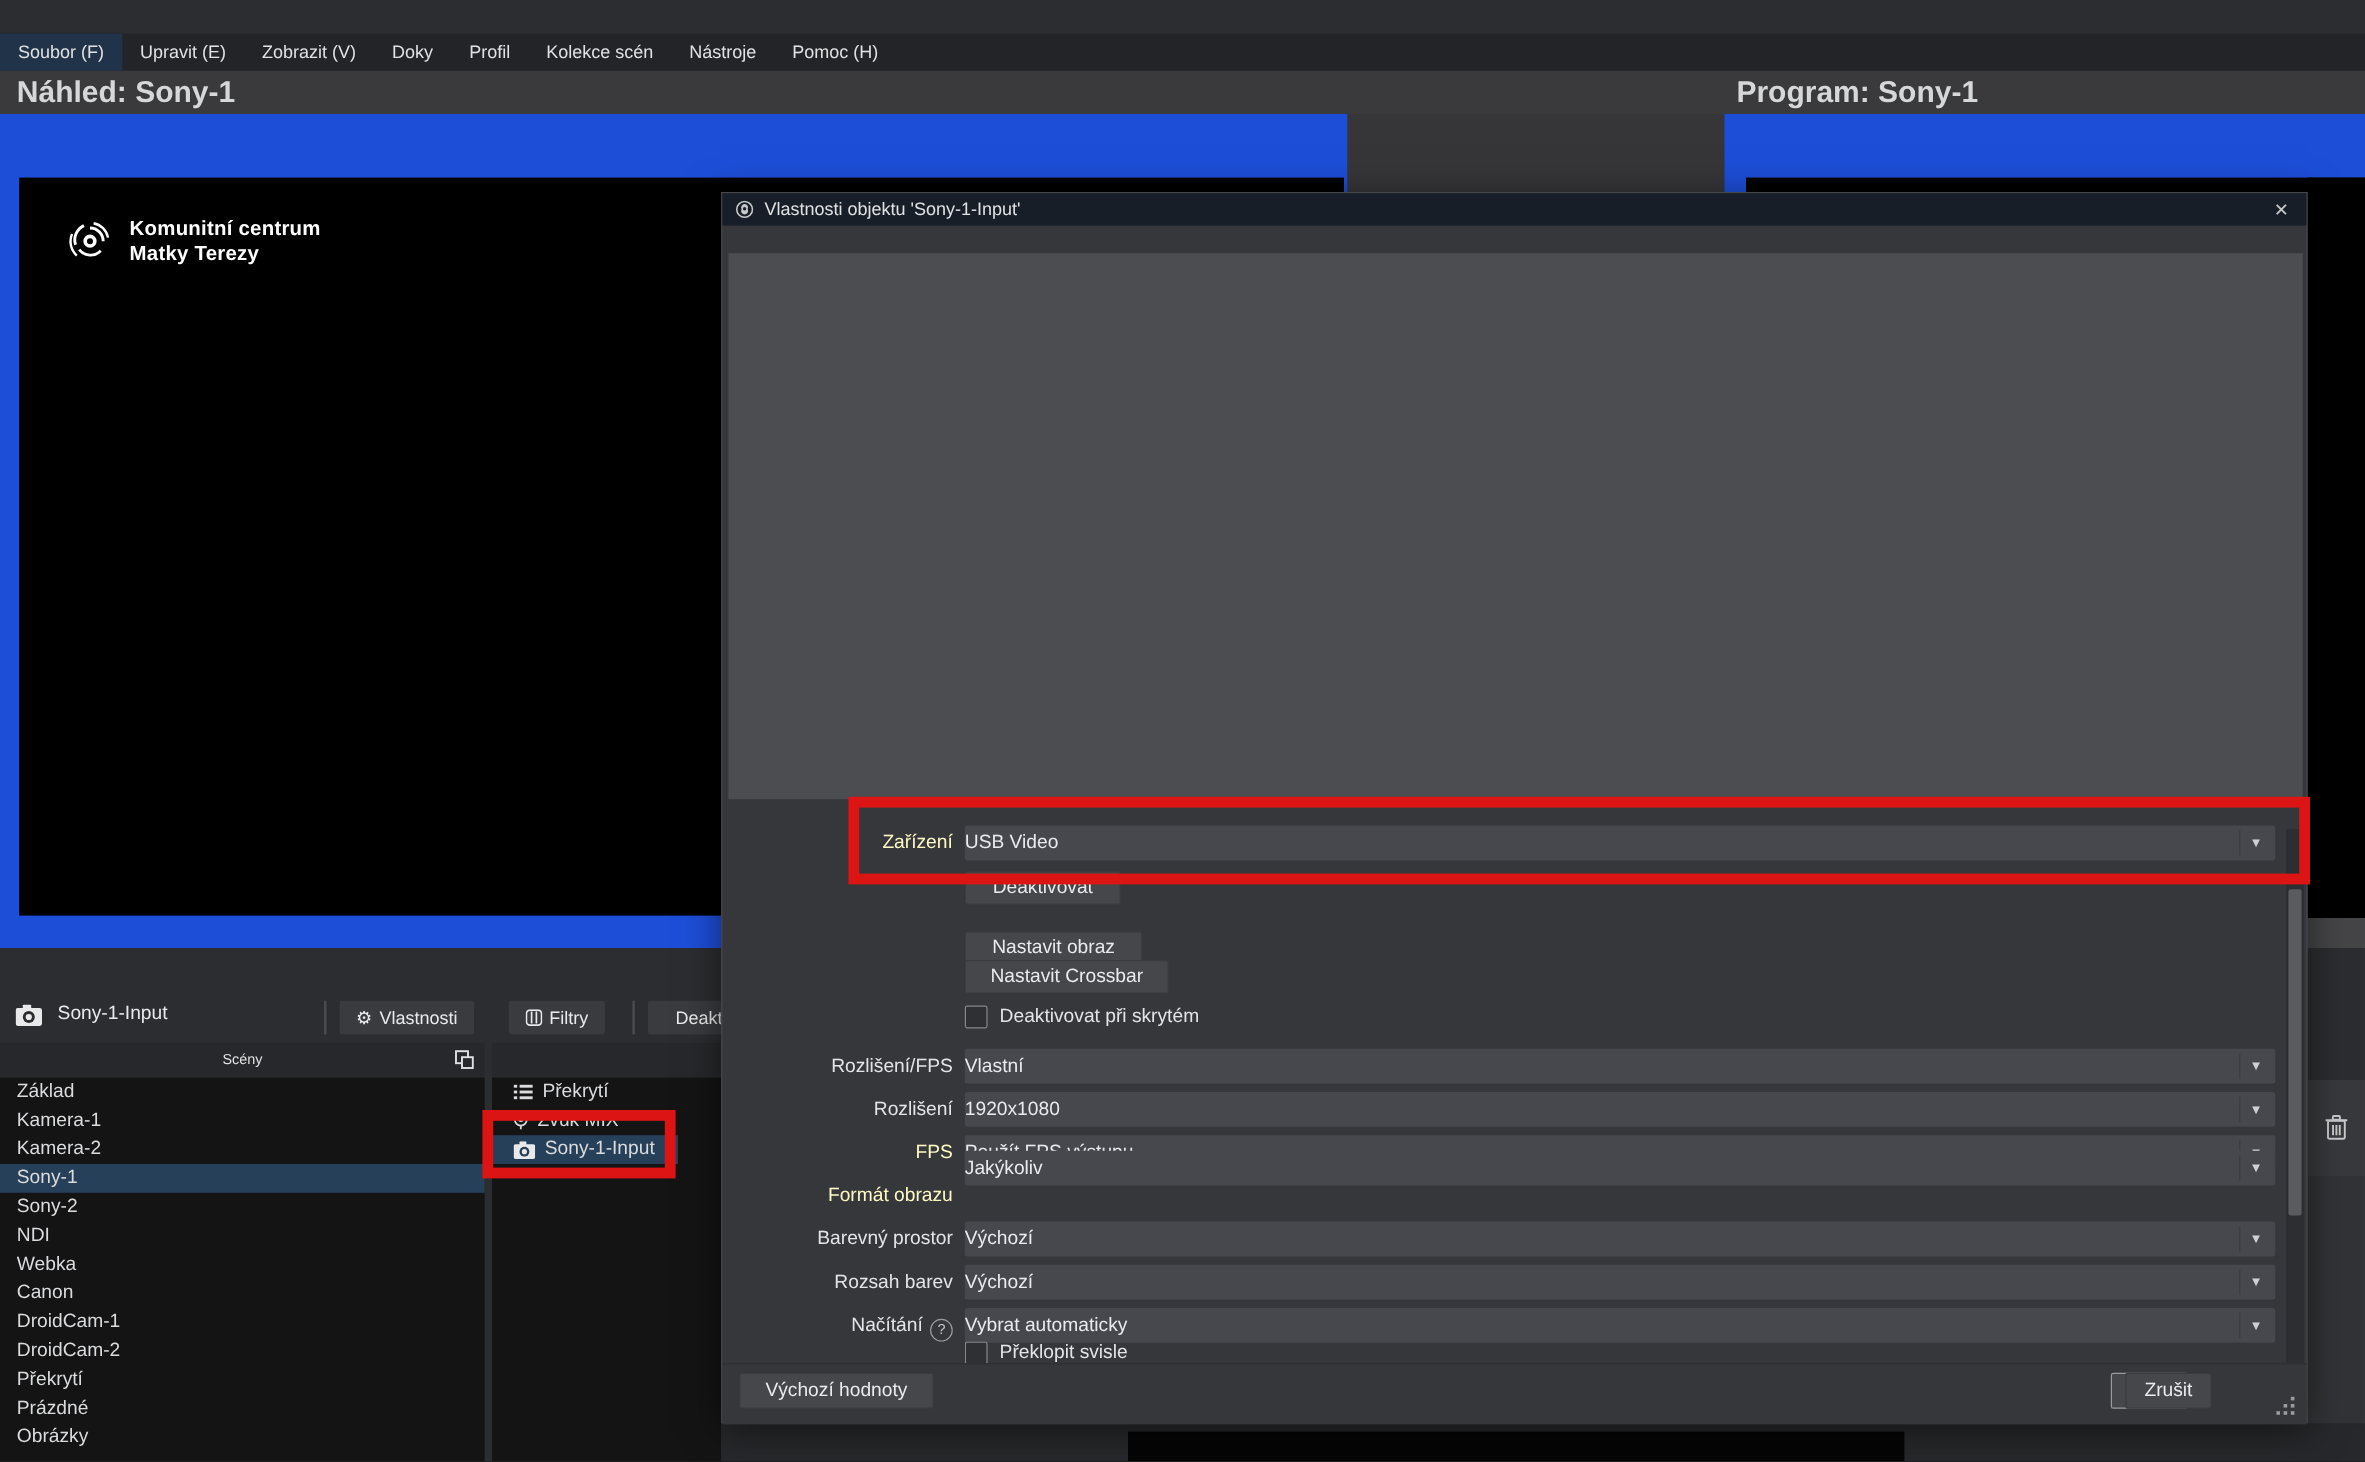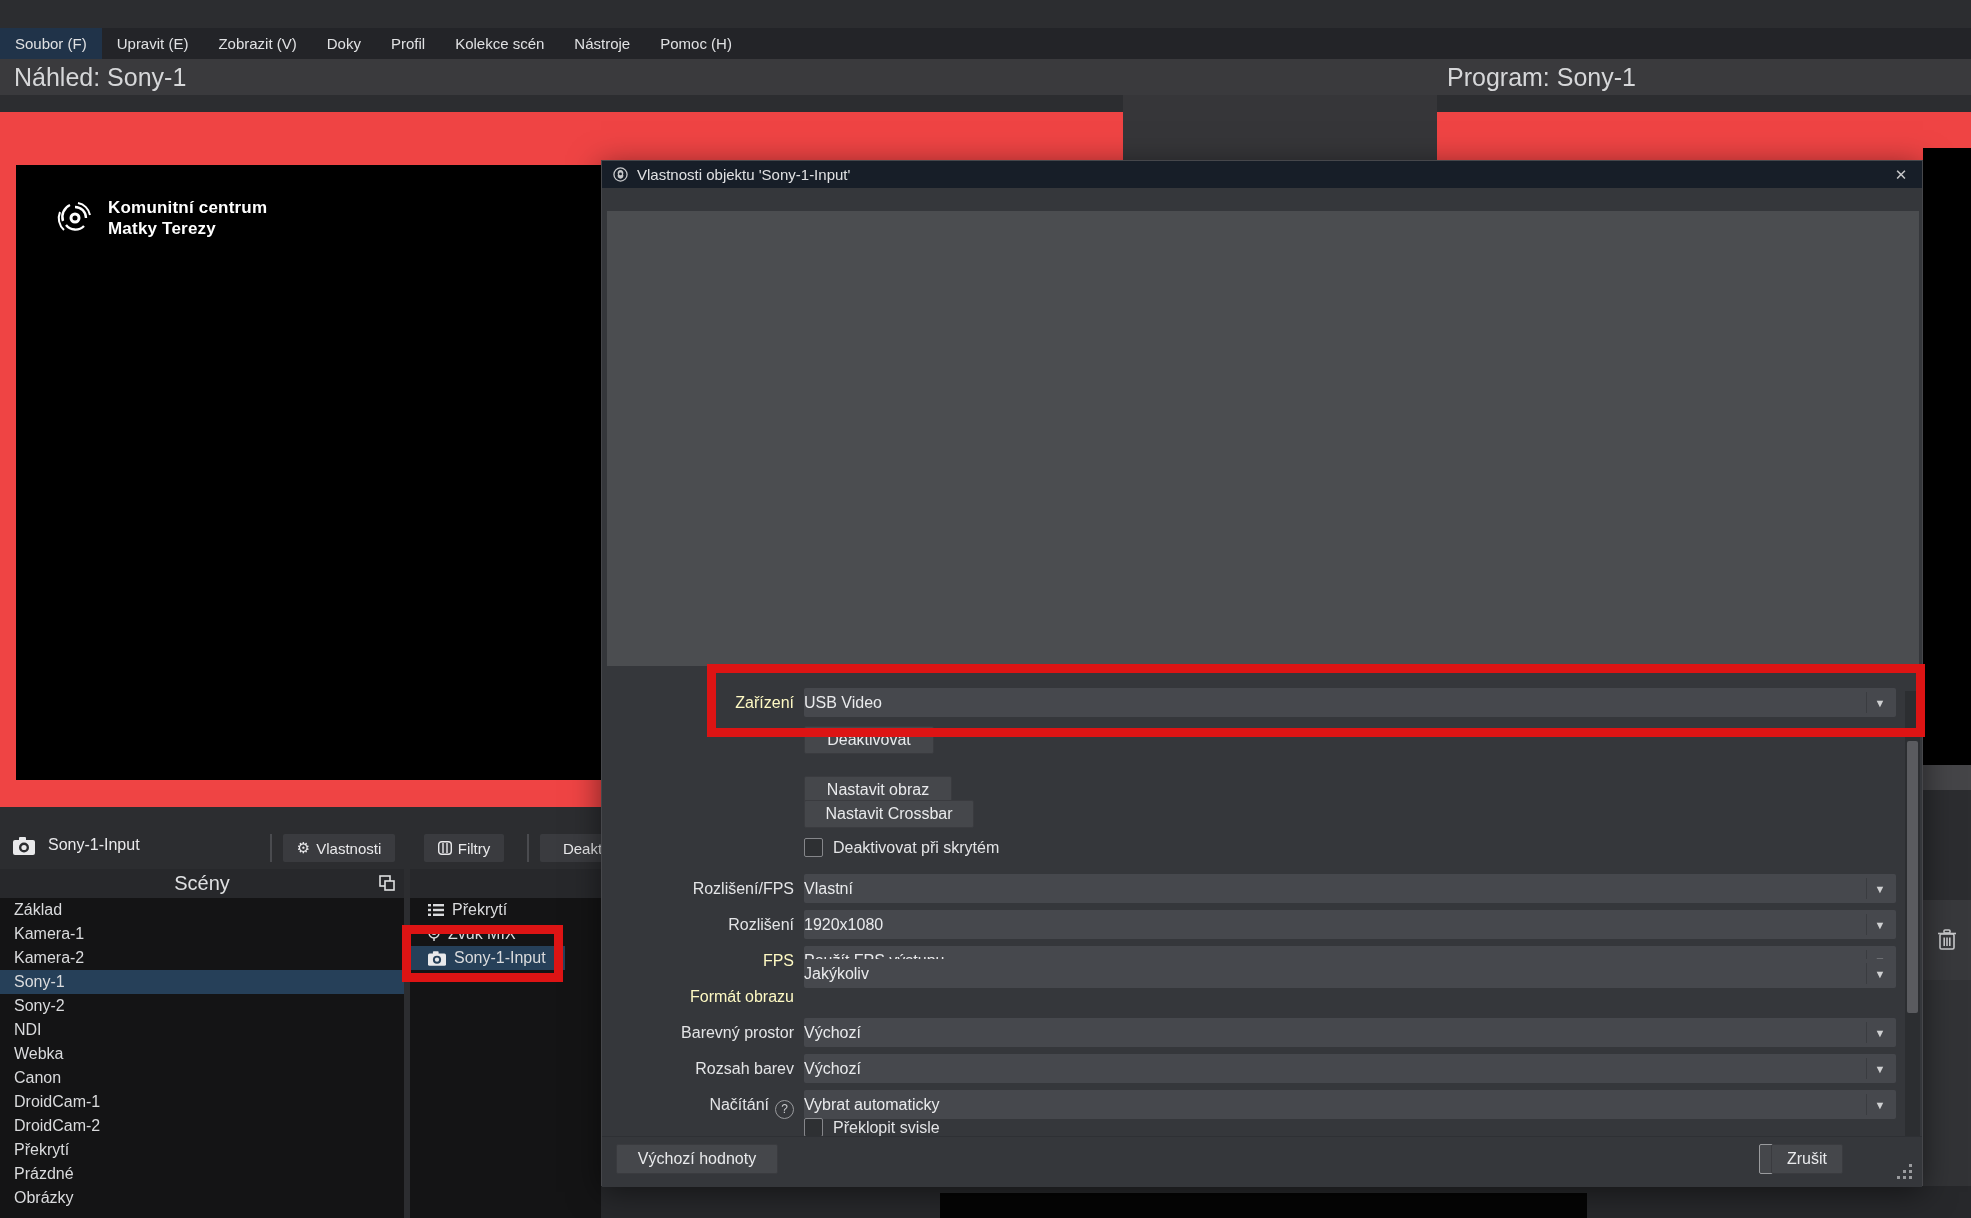--- a/index.html
+++ b/index.html
@@ -7,39 +7,39 @@
   .screen{position:relative;width:1971px;height:1218px;background:#2c2d30;overflow:hidden;}
   .abs{position:absolute;}
 
   
   .titlebar{left:0;top:0;width:1971px;height:28px;background:#17181b;color:#a3a4a7;font-size:15px;display:flex;align-items:center;}
   .titlebar .obs-logo{margin:0 8px 0 9px;}
   .menubar{left:0;top:28px;width:1971px;height:31px;background:#232428;display:flex;align-items:stretch;color:#e0e1e3;font-size:15px;}
   .menu-item{display:flex;align-items:center;padding:0 15px;cursor:default;}
   .menu-item.active{background:#203349;}
   .heading-strip{left:0;top:59px;width:1971px;height:36px;background:#3a3a3d;}
-  .heading{position:absolute;top:0;height:36px;line-height:36px;font-size:25px;font-weight:normal;color:#d6d7d9;}
-
-  
-  .pane{top:112px;height:695px;background:#ef4444;}
+  .heading{position:absolute;top:0;height:36px;line-height:36px;font-size:25px;font-weight:bold;color:#d6d7d9;}
+
+  
+  .pane{top:95px;height:695px;background:#1d4ed8;}
   .pane-left{left:0;width:1123px;}
   .pane-gap{left:1123px;top:95px;width:314px;height:695px;background:#363639;}
   .pane-right{left:1437px;width:534px;}
   .canvas{background:#000;}
   .canvas-left{left:16px;top:53px;width:1104px;height:615px;}
   .canvas-right{left:18px;top:53px;width:516px;height:615px;}
   .kc-logo{left:38px;top:32px;display:flex;align-items:center;gap:12px;color:#fff;}
   .kc-text{font-size:17px;font-weight:bold;line-height:21px;letter-spacing:.2px;}
 
   
   .source-toolbar{left:0;top:830px;width:601px;height:36px;}
   .st-name{position:absolute;left:48px;top:6px;font-size:16px;color:#e9e9eb;}
   .st-sep{position:absolute;top:4px;width:2px;height:28px;background:#4a4b4f;}
   .tb-btn{position:absolute;top:4px;height:28px;background:#3a3b3f;border-radius:2px;color:#e9e9eb;font-size:15px;display:flex;align-items:center;justify-content:center;gap:6px;}
-  .dock-header{top:869px;height:29px;background:#27282b;color:#dfe0e2;font-size:20px;}
+  .dock-header{top:869px;height:29px;background:#27282b;color:#dfe0e2;font-size:12px;}
   .dock-header .hdr-label{position:absolute;left:0;right:0;top:0;line-height:29px;text-align:center;}
   .list{top:898px;height:320px;background:#141415;color:#dadbdd;font-size:16px;}
   .list-row{height:24px;line-height:24px;padding-left:14px;white-space:nowrap;display:flex;align-items:center;gap:8px;}
   .list-row.selected{background:#264059;}
   .v-sep{left:404px;top:869px;width:6px;height:349px;background:#2c2d30;}
 
   
   .redbox{border:9px solid #dd1414;z-index:30;pointer-events:none;}
 
   

